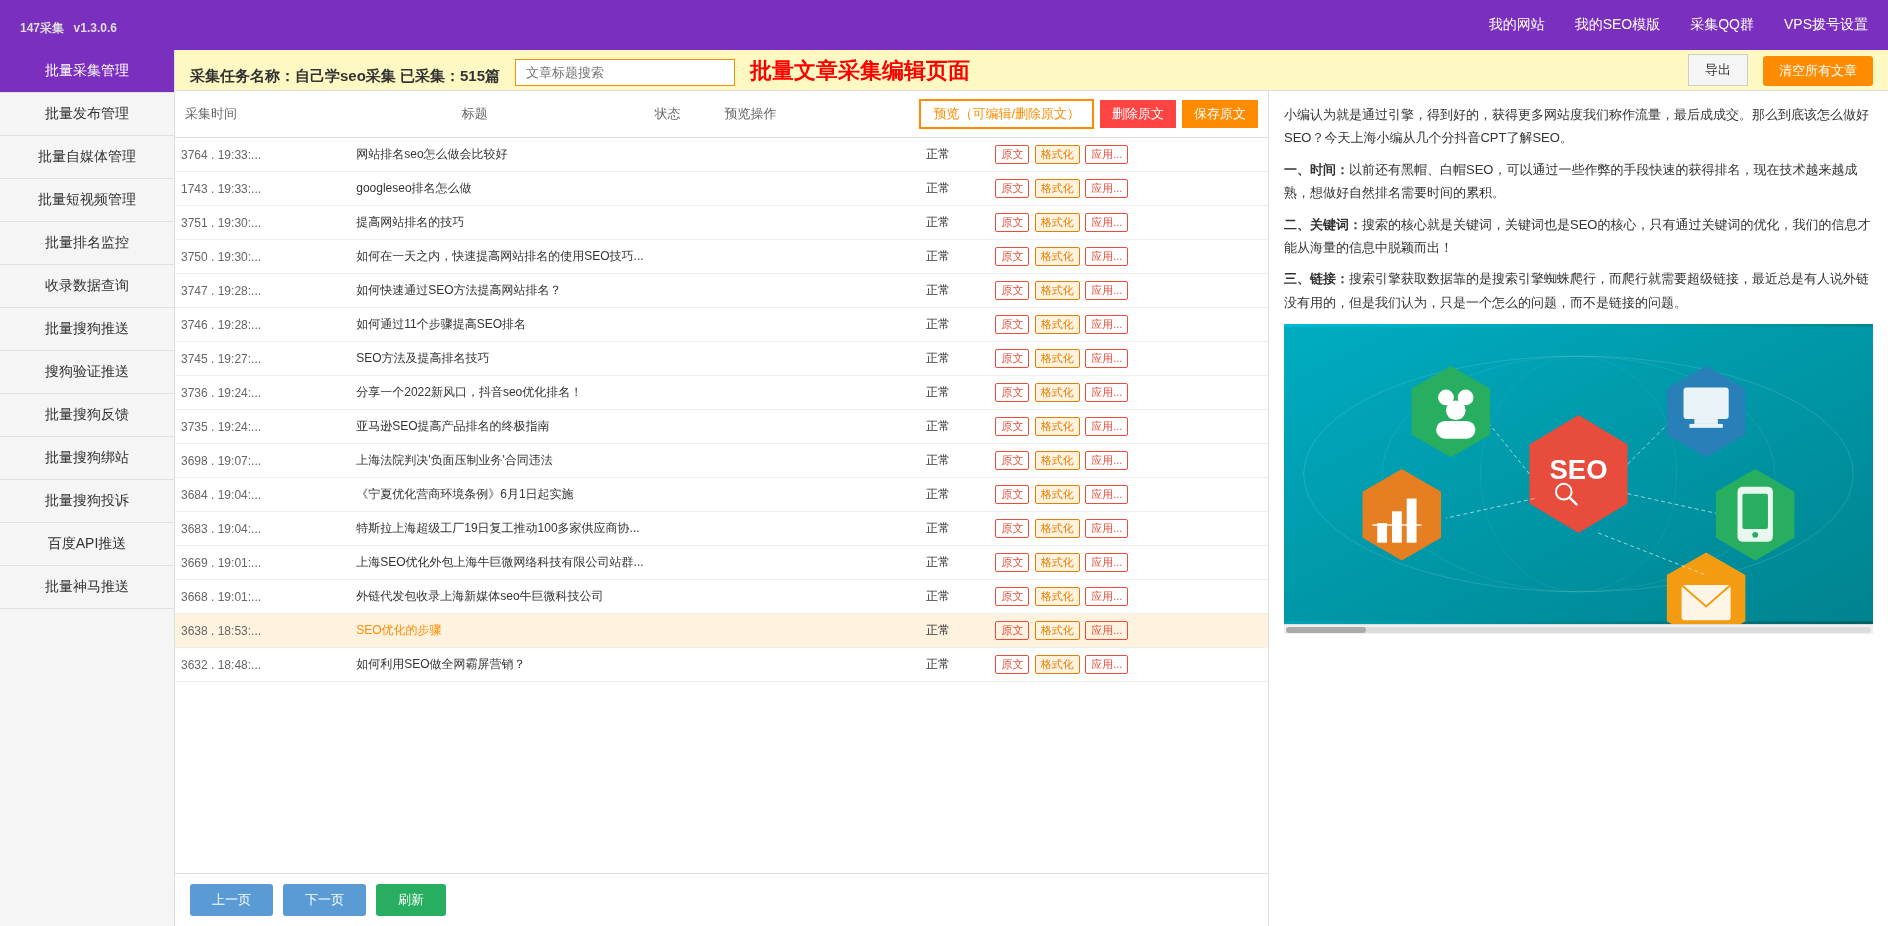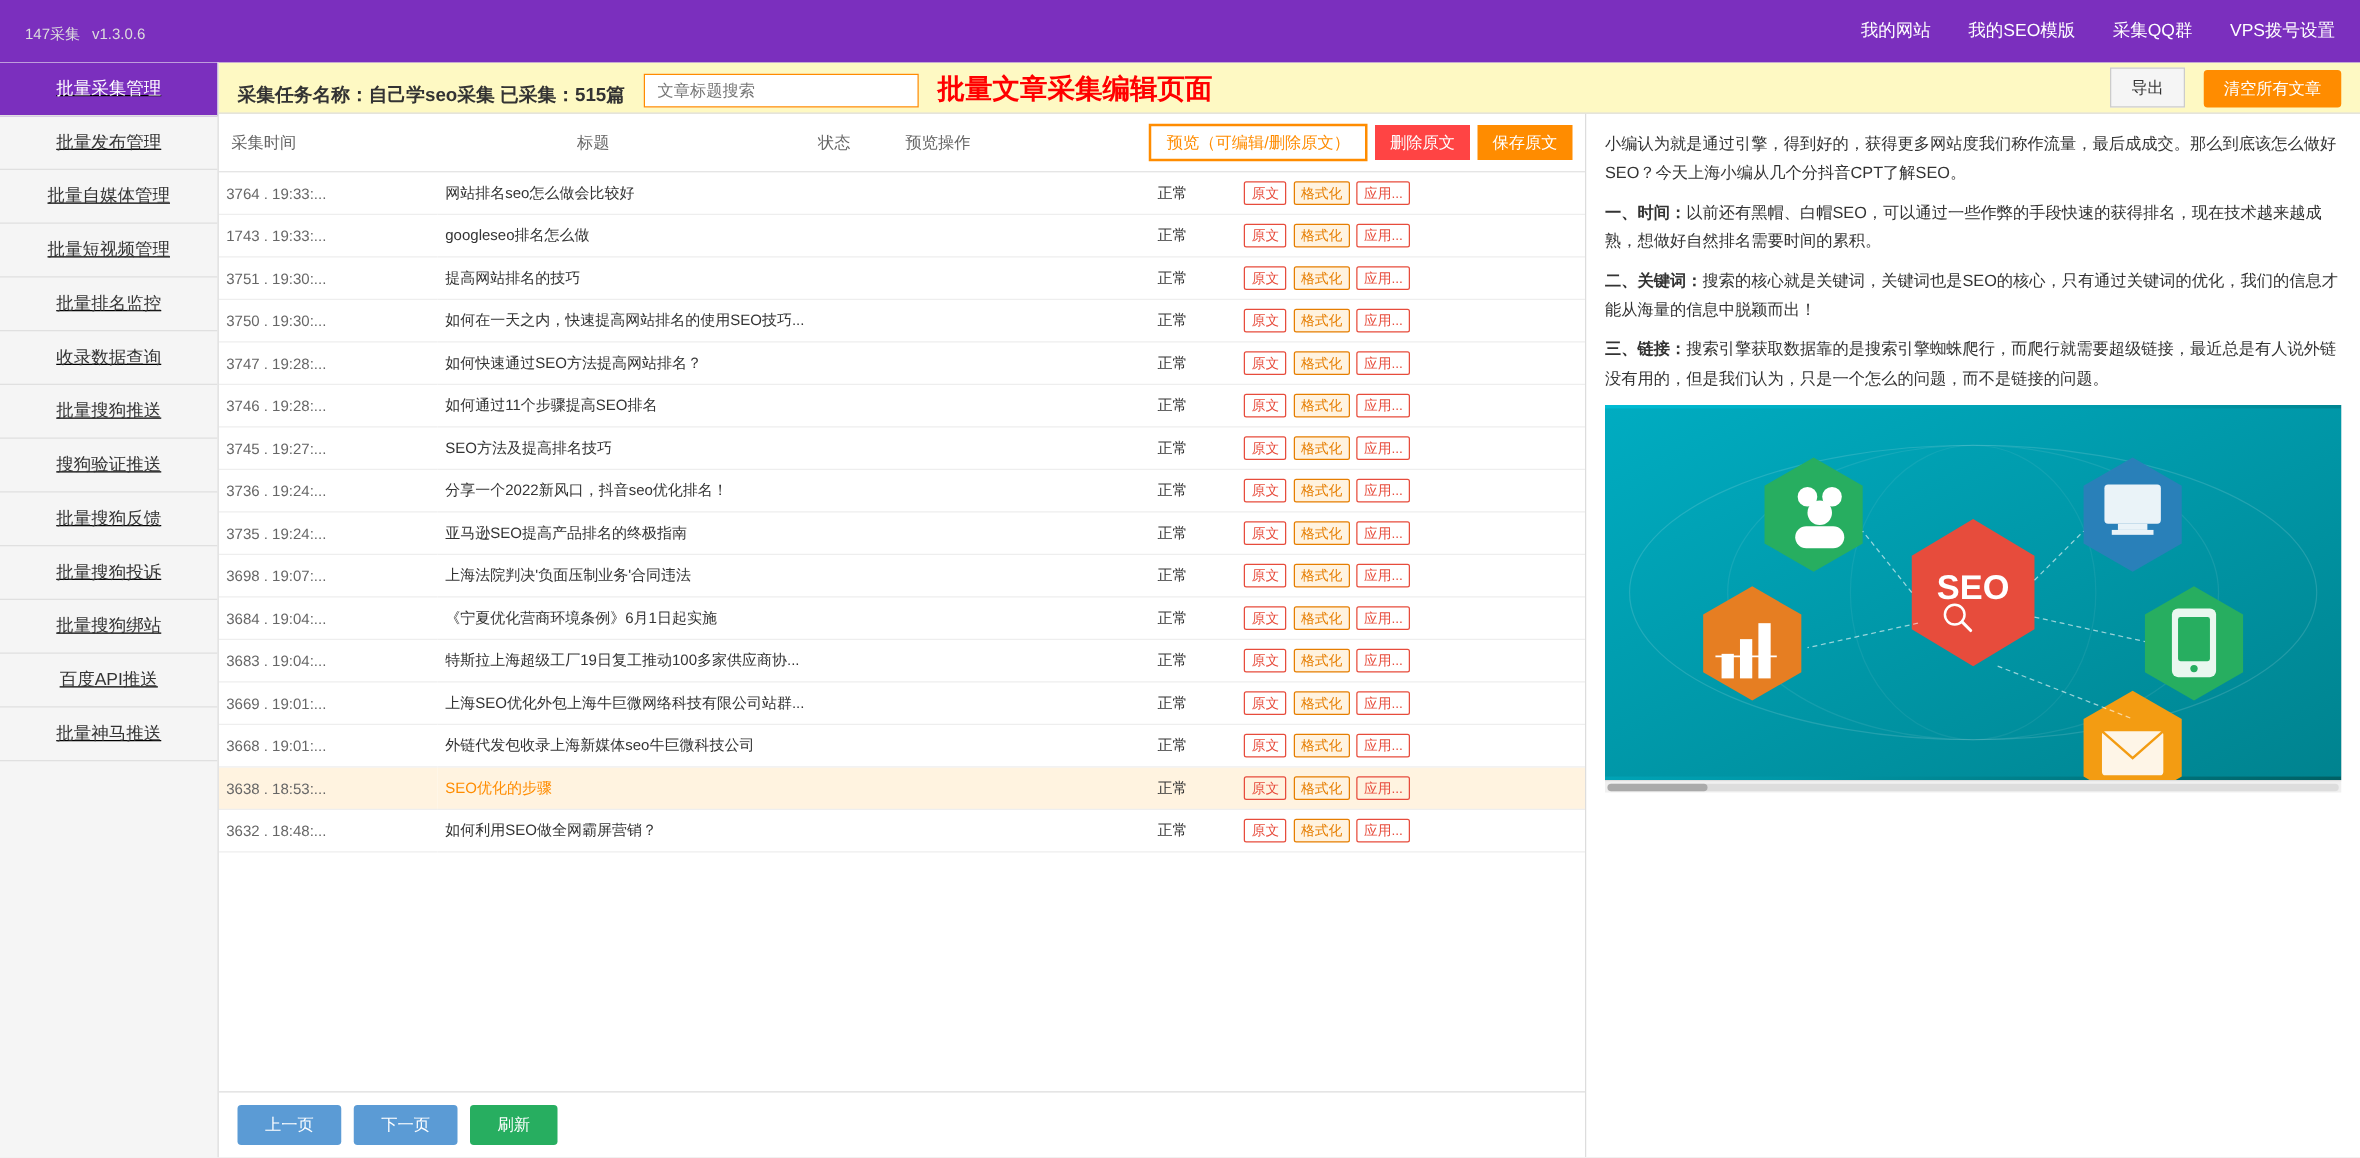--- a/index.html
+++ b/index.html
@@ -8,38 +8,37 @@
     
     .header {
       background: #7B2FBE;
       color: white;
       height: 50px;
       display: flex;
       align-items: center;
       padding: 0 20px;
       justify-content: space-between;
     }
-    .header-logo { font-size: 20px; font-weight: normal; color: white; text-align: right; }
+    .header-logo { font-size: 20px; font-weight: bold; color: white; text-align: right; }
     .header-logo span { font-size: 12px; color: #ddd; }
     .header-nav { display: flex; gap: 30px; }
     .header-nav a { color: white; text-decoration: none; font-size: 14px; cursor: pointer; }
 
     
     .layout { display: flex; height: calc(100vh - 50px); }
 
     
     .sidebar {
       width: 175px;
       background: #f5f5f5;
       border-right: 1px solid #ddd;
       display: flex;
       flex-direction: column;
       overflow-y: auto;
       padding: 0;
-      text-decoration: underline;
     }
     .sidebar-item {
       padding: 12px 10px;
       text-align: center;
       cursor: pointer;
       font-size: 14px;
       border-bottom: 1px solid #e0e0e0;
       color: #333;
     }
     .sidebar-item.purple-active {
@@ -261,22 +260,22 @@
   <div class="sidebar">
     <div class="sidebar-item purple-active">批量采集管理</div>
     <div class="sidebar-item">批量发布管理</div>
     <div class="sidebar-item">批量自媒体管理</div>
     <div class="sidebar-item">批量短视频管理</div>
     <div class="sidebar-item">批量排名监控</div>
     <div class="sidebar-item">收录数据查询</div>
     <div class="sidebar-item">批量搜狗推送</div>
     <div class="sidebar-item">搜狗验证推送</div>
     <div class="sidebar-item">批量搜狗反馈</div>
+    <div class="sidebar-item">批量搜狗绑站</div>
     <div class="sidebar-item">批量搜狗投诉</div>
-    <div class="sidebar-item">批量搜狗绑站</div>
     <div class="sidebar-item">百度API推送</div>
     <div class="sidebar-item">批量神马推送</div>
   </div>
 
   <div class="main">
 
     <div class="top-bar">
       <div class="task-info">采集任务名称：自己学seo采集 已采集：515篇</div>
       <input class="search-input" type="text" placeholder="文章标题搜索" style="">
       <div class="page-title-big">批量文章采集编辑页面</div>

